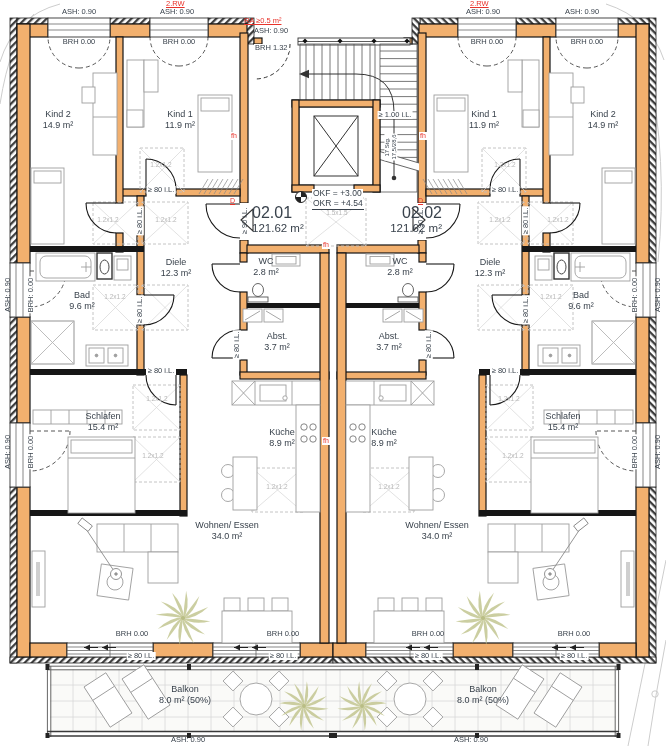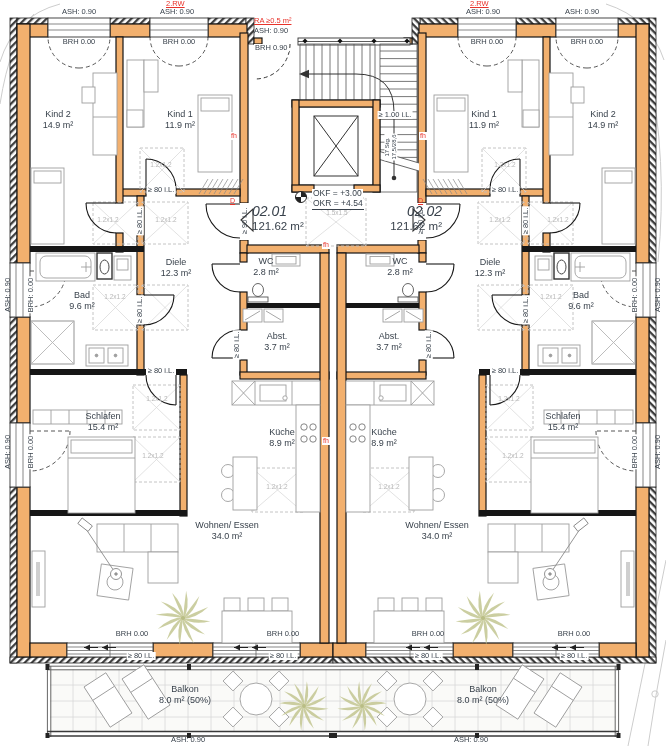--- a/index.html
+++ b/index.html
@@ -8,21 +8,21 @@
   .stage svg{position:absolute;left:0;top:0;}
   .lbl{position:absolute;white-space:nowrap;font-size:7.5px;line-height:1.12;color:#39424c;
        transform:translate(-50%,0);text-align:center;z-index:5;}
   .la{transform:none;text-align:left;}
   .ra{transform:translate(-100%,0);text-align:right;margin-left:36px;}
   .v{transform:translate(-50%,-50%) rotate(-90deg);}
   .red{color:#e8332b;text-decoration:underline;}
   .sky{color:#b7b7b7;font-size:6.5px;}
   .bg{background:#fff;padding:0 1px;}
   .room{font-size:9px;line-height:1.18;}
-  .uid{font-size:14px;font-style:italic;}
+  .uid{font-size:16px;}
   .uarea{font-size:11.5px;}
   .ul{border-bottom:1px solid #39424c;}
   .chip{color:#e8332b;background:#fff;font-size:7px;padding:0 1px;line-height:1.1;}
   .stg{font-size:6px;line-height:1.1;}
 </style>
 </head>
 <body>
 
 <div class="stage">
 
@@ -450,23 +450,23 @@
         <use href="#larrow" x="570" y="647.5"></use>
   </g>
 </svg>
 
 <span class="lbl la" style="left:62px;top:8px">ASH: 0.90</span>
 <span class="lbl la red" style="left:166px;top:0px">2.RW</span>
 <span class="lbl la" style="left:160px;top:8px">ASH: 0.90</span>
 <span class="lbl la red" style="left:470px;top:0px">2.RW</span>
 <span class="lbl la" style="left:466px;top:8px">ASH: 0.90</span>
 <span class="lbl la" style="left:565px;top:8px">ASH: 0.90</span>
-<span class="lbl la red" style="left:254px;top:17px">RA ≥0.5 m²</span>
+<span class="lbl la red" style="left:244px;top:17px">RA ≥0.5 m²</span>
 <span class="lbl la" style="left:254px;top:27px">ASH: 0.90</span>
-<span class="lbl la bg" style="left:254px;top:44px">BRH 0.90</span>
+<span class="lbl la bg" style="left:254px;top:44px">BRH 1.32</span>
 <span class="lbl" style="left:79px;top:38px">BRH 0.00</span>
 <span class="lbl" style="left:179px;top:38px">BRH 0.00</span>
 <span class="lbl" style="left:487px;top:38px">BRH 0.00</span>
 <span class="lbl" style="left:587px;top:38px">BRH 0.00</span>
 
 <span class="lbl bg" style="left:395px;top:111px">≥ 1.00 i.L.</span>
 <div class="lbl v stg bg" style="left:391px;top:147px">
   <div>17 Stg.</div>
   <div>17,5/28,6</div>
 </div>

